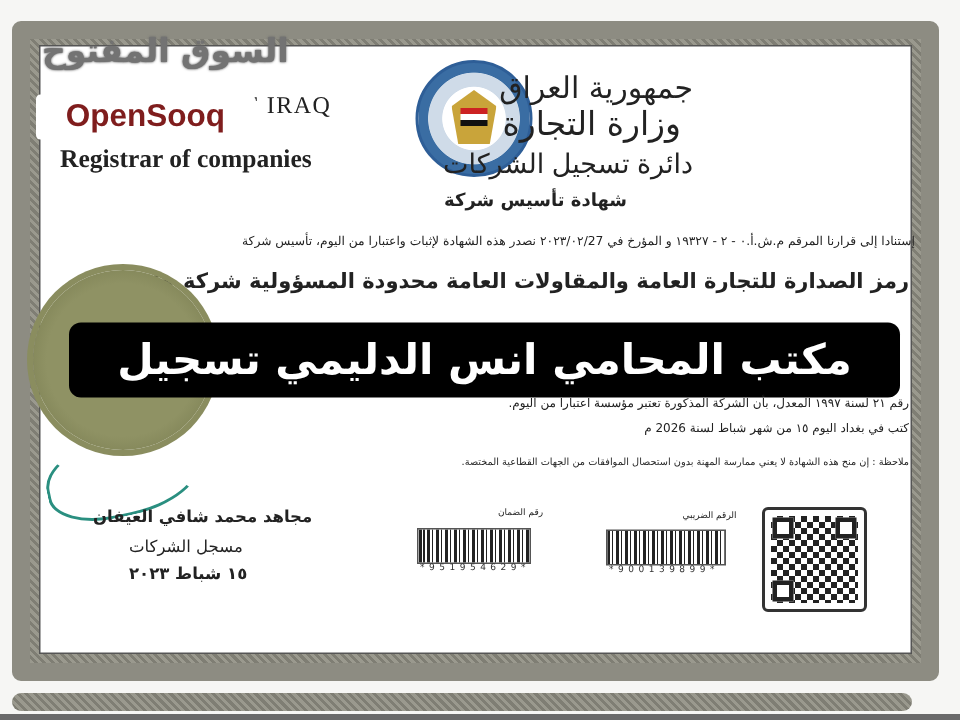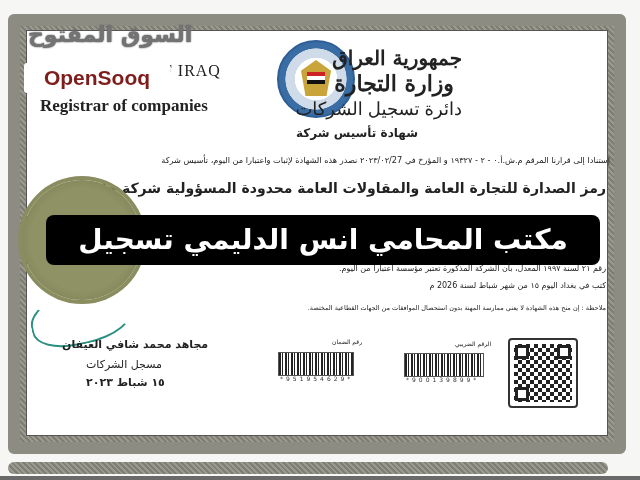--- a/index.html
+++ b/index.html
@@ -46,22 +46,22 @@
 <div class="en" style="left:40px;top:96px;font-size:17px;font-weight:bold;">Registrar of companies</div>
 
 <div class="wm-ar">السوق المفتوح</div>
 <div class="wm-en">OpenSooq</div>
 
 <div class="seal">
   <div class="eagle"></div>
   <div class="flag"></div>
 </div>
 
-<div class="ar" style="right:178px;top:46px;font-size:20px;font-weight:bold;font-family:'DejaVu Serif',serif;">جمهورية العراق</div>
-<div class="ar" style="right:186px;top:70px;font-size:22px;font-weight:bold;font-family:'DejaVu Serif',serif;">وزارة التجارة</div>
+<div class="ar" style="right:178px;top:46px;font-size:20px;font-weight:normal;font-family:'DejaVu Serif',serif;">جمهورية العراق</div>
+<div class="ar" style="right:186px;top:70px;font-size:22px;font-weight:normal;font-family:'DejaVu Serif',serif;">وزارة التجارة</div>
 <div class="ar" style="right:178px;top:98px;font-size:18px;font-family:Liberation Sans, sans-serif;">دائرة تسجيل الشركات</div>
 
 <div class="ar" style="left:270px;top:126px;font-size:12px;font-weight:bold;margin-left:26px;">شهادة تأسيس شركة</div>
 
 <div class="ar" style="right:30px;top:155px;font-size:8.2px;">إستنادا إلى قرارنا المرقم م.ش.أ.٠ - ٢ - ١٩٣٢٧ و المؤرخ في ٢٠٢٣/٠٢/27 نصدر هذه الشهادة لإثبات واعتبارا من اليوم، تأسيس شركة</div>
 <div class="ar" style="right:34px;top:180px;font-size:14px;font-weight:bold;">رمز الصدارة للتجارة العامة والمقاولات العامة محدودة المسؤولية شركة خاصة</div>
 
 <div class="goldseal"></div>
 
 <div class="banner">مكتب المحامي انس الدليمي تسجيل شركات</div>

